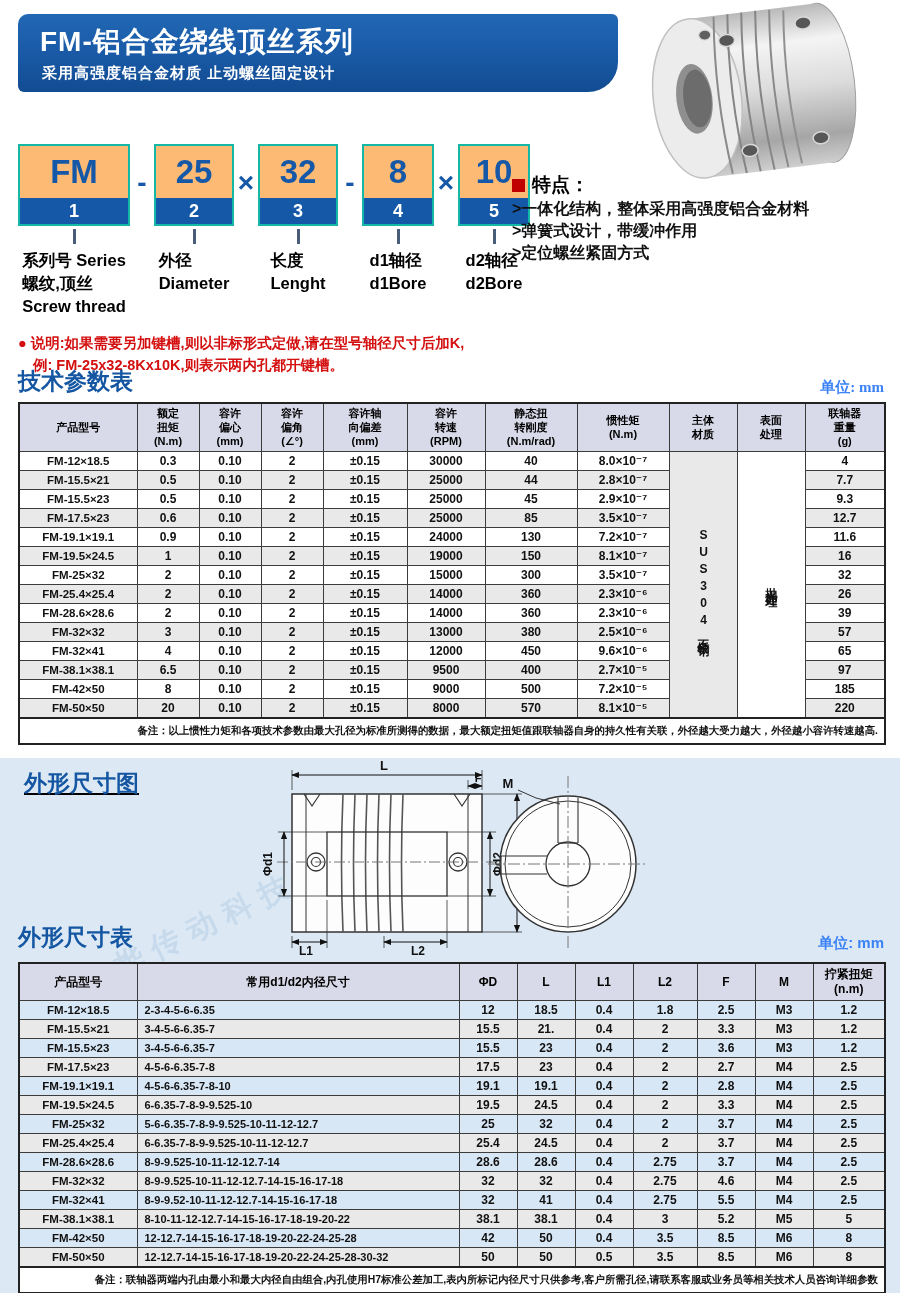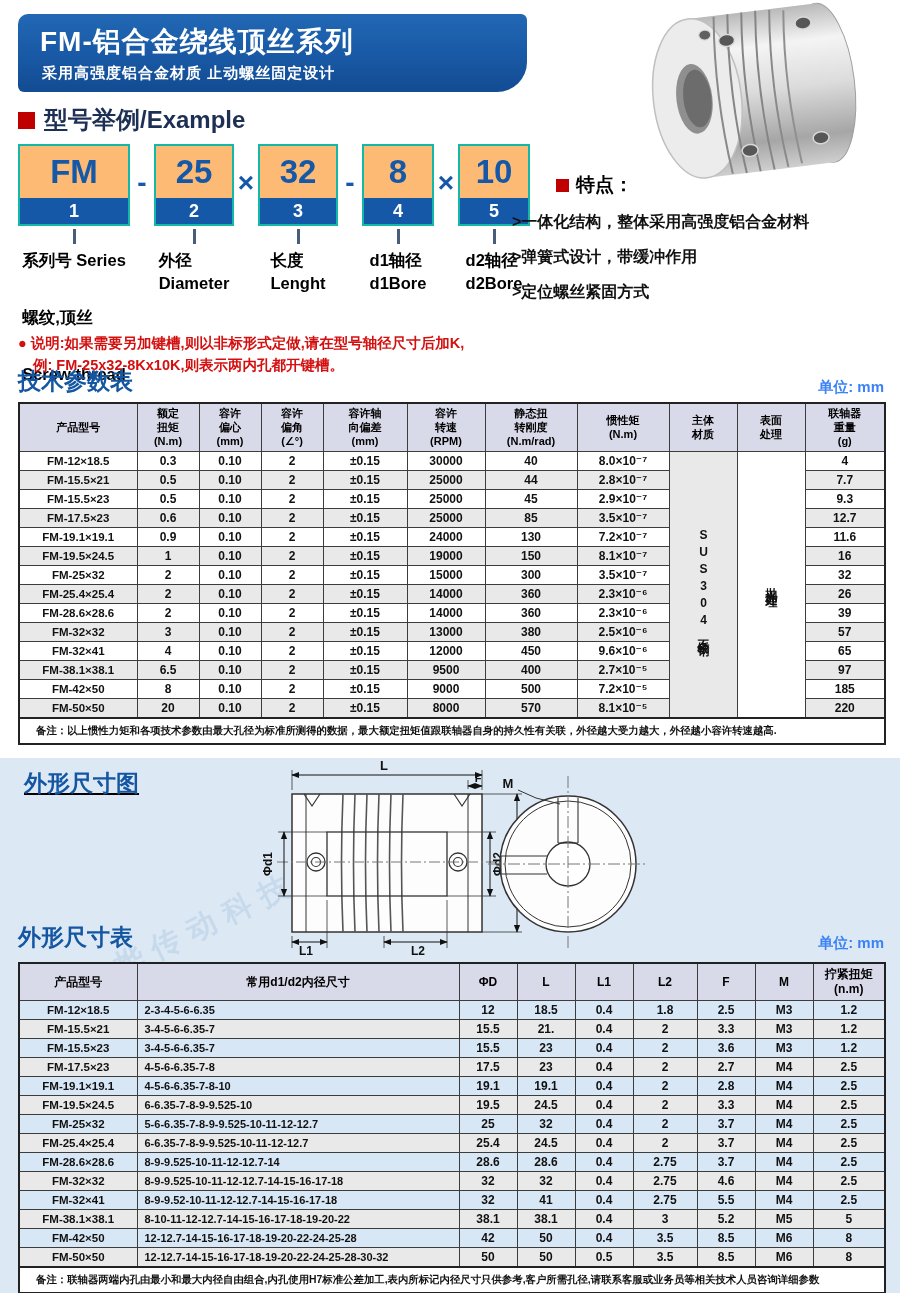--- a/index.html
+++ b/index.html
@@ -1,37 +1,37 @@
 <!DOCTYPE html>
 <html><head>
 <meta charset="utf-8">
 <style>
   html,body{margin:0;padding:0;background:#ffffff;}
   body{font-family:"Liberation Sans","DejaVu Sans",sans-serif;}
   .page{position:relative;width:900px;height:1293px;background:#ffffff;overflow:hidden;}
 
   
-  .header-bar{position:absolute;left:18px;top:14px;width:509px;height:78px;
+  .header-bar{position:absolute;left:18px;top:14px;width:600px;height:78px;
     background:linear-gradient(180deg,#2268b4 0%,#1a5ba8 45%,#124c92 100%);
     border-radius:10px 6px 30px 6px;color:#fff;}
   .header-title{font-size:28px;font-weight:bold;letter-spacing:1px;padding:9px 0 0 22px;}
   .header-sub{font-size:15px;font-weight:bold;padding:3px 0 0 24px;letter-spacing:1px;}
 
   
   .photo{position:absolute;left:615px;top:0px;width:280px;height:185px;}
 
   
   .sec-title{position:absolute;left:18px;top:104px;display:flex;align-items:center;gap:9px;
     font-size:24px;font-weight:bold;color:#1e2f55;}
   .red-sq{display:inline-block;width:17px;height:17px;background:#c00000;}
   .red-sq.small{width:13px;height:13px;}
 
   .segments{position:absolute;left:18px;top:144px;display:flex;align-items:flex-start;}
   .seg-col{display:flex;flex-direction:column;align-items:center;}
-  .seg-col.first .seg-labels{align-items:flex-start;text-align:left;gap:34px;}
+  .seg-col.first .seg-labels{align-items:flex-start;text-align:left;}
   .seg-box{border:2px solid #14b8a6;background:#fdba74;width:100%;box-sizing:border-box;}
   .seg-col:nth-child(1){width:112px;}
   .seg-col:nth-child(3){width:80px;}
   .seg-col:nth-child(5){width:80px;}
   .seg-col:nth-child(7){width:72px;}
   .seg-col:nth-child(9){width:72px;}
   .seg-val{height:52px;display:flex;align-items:center;justify-content:center;
     color:#1558a8;font-size:33px;font-weight:bold;}
   .seg-num{height:26px;line-height:26px;background:#1558a8;color:#fff;text-align:center;
     font-size:18px;font-weight:bold;}
@@ -39,44 +39,44 @@
   .seg-tick{width:3px;height:15px;background:#4a5d78;margin:3px auto 5px auto;}
   .seg-labels{display:flex;flex-direction:column;align-items:flex-start;text-align:center;}
   .seg-label-line{font-size:16.5px;font-weight:bold;color:#000;line-height:1.38;white-space:nowrap;}
 
   .red-note{position:absolute;left:18px;top:332px;width:505px;color:#d40f0f;
     font-size:14.5px;font-weight:bold;line-height:1.55;}
   .red-line.indent{padding-left:15px;}
 
   
   .features{position:absolute;left:512px;top:172px;width:386px;}
-  .features-title{display:flex;align-items:center;gap:7px;font-size:19px;font-weight:bold;color:#000;margin-left:44px;}
-  .feature-item{font-size:16px;font-weight:bold;color:#111;margin-top:14px;white-space:nowrap;}
+  .features-title{display:flex;align-items:center;gap:7px;font-size:19px;font-weight:bold;color:#000;}
+  .feature-item{font-size:16px;font-weight:bold;color:#111;margin-top:1px;white-space:nowrap;}
 
   
   .head-row{position:absolute;left:18px;width:866px;display:flex;justify-content:space-between;align-items:flex-end;}
   .blue-head{color:#1456a2;font-size:23px;font-weight:bold;}
   .unit{font-size:15px;font-weight:bold;color:#3b82f6;}
 
   
   table{border-collapse:collapse;table-layout:fixed;background:#fff;border:2px solid #222;}
   th{background:#d9dae9;font-size:11px;font-weight:bold;color:#000;border:1px solid #3c3c3c;
      white-space:pre-line;line-height:1.25;padding:3px 1px;vertical-align:middle;text-align:center;}
   td{border:1px solid #3c3c3c;font-size:12px;font-weight:bold;color:#111;text-align:center;
      height:18px;padding:0 2px;overflow:hidden;white-space:nowrap;}
   .tech-table{position:absolute;left:18px;top:402px;width:866px;}
   .tech-table tbody tr:nth-child(odd) td{background:#ffffff;}
   .tech-table tbody tr:nth-child(even) td{background:#e9e9e9;}
   .tech-table td.model-cell{font-size:11.5px;}
   .tech-table td.mat-cell{background:#e9e9e9 !important;vertical-align:middle;}
   .tech-table td.surf-cell{background:#ffffff !important;vertical-align:middle;}
   .vert{writing-mode:vertical-rl;text-orientation:upright;letter-spacing:3px;
     font-size:12px;font-weight:bold;display:inline-block;line-height:1.1;}
-  .note-cell{background:#fff !important;text-align:left;font-size:10.4px;font-weight:bold;
-    padding:5px 16px;white-space:normal;height:auto;line-height:1.3;border-top:2px solid #222;}
+  .note-cell{background:#fff !important;text-align:right;font-size:10.4px;font-weight:bold;
+    padding:5px 6px;white-space:normal;height:auto;line-height:1.3;border-top:2px solid #222;}
 
   
   .blue-panel{position:absolute;left:0;top:758px;width:900px;height:535px;background:#dce9f5;}
   .fig-title{position:absolute;left:24px;top:768px;text-decoration:underline;}
   .watermark{position:absolute;left:60px;top:120px;transform:rotate(-26deg);
     color:#5e8fc0;opacity:0.16;font-size:30px;font-weight:bold;letter-spacing:10px;white-space:nowrap;}
   .svg-side{position:absolute;left:232px;top:756px;}
   .svg-end{position:absolute;left:468px;top:768px;}
 
   .dim-table{position:absolute;left:18px;top:962px;width:866px;}
@@ -123,24 +123,20 @@
         <path d="M178,15 q-9,77 0,154" stroke="#909090" stroke-width="2" fill="none"></path>
         <ellipse cx="118" cy="38" rx="8" ry="6" fill="#575757" stroke="#d9d9d9" stroke-width="1.5"></ellipse>
         <ellipse cx="196" cy="30" rx="8" ry="6" fill="#575757" stroke="#d9d9d9" stroke-width="1.5"></ellipse>
         <ellipse cx="128" cy="150" rx="8" ry="6" fill="#575757" stroke="#d9d9d9" stroke-width="1.5"></ellipse>
         <ellipse cx="200" cy="146" rx="8" ry="6" fill="#575757" stroke="#d9d9d9" stroke-width="1.5"></ellipse>
         <ellipse cx="97" cy="30" rx="6" ry="5" fill="#606060" stroke="#d9d9d9" stroke-width="1.2"></ellipse>
       </g>
     </svg>
   </div>
 
-  <div class="sec-title">
-    <span class="red-sq"></span>
-    <span>型号举例/Example</span>
-  </div>
 
   <div class="segments" id="segments">
       <div class="seg-col first">
         <div class="seg-box">
           <div class="seg-val">FM</div>
           <div class="seg-num">1</div>
         </div>
         <div class="seg-tick"></div>
         <div class="seg-labels">
           <div class="seg-label-line">系列号 Series</div>
@@ -208,21 +204,21 @@
       <span class="red-sq small"></span>
       <span>特点：</span>
     </div>
     <div id="feature-list">
         <div class="feature-item">&gt;一体化结构，整体采用高强度铝合金材料</div>
         <div class="feature-item">&gt;弹簧式设计，带缓冲作用</div>
         <div class="feature-item">&gt;定位螺丝紧固方式</div>
       </div>
   </div>
 
-  <div class="head-row" style="top:366px;">
+  <div class="head-row" style="top:366px;font-family:Liberation Serif, serif;">
     <span class="blue-head">技术参数表</span>
     <span class="unit">单位: mm</span>
   </div>
 
   <table class="tech-table">
     <colgroup id="tech-colgroup">
         <col style="width: 118px;">
         <col style="width: 62px;">
         <col style="width: 62px;">
         <col style="width: 62px;">

